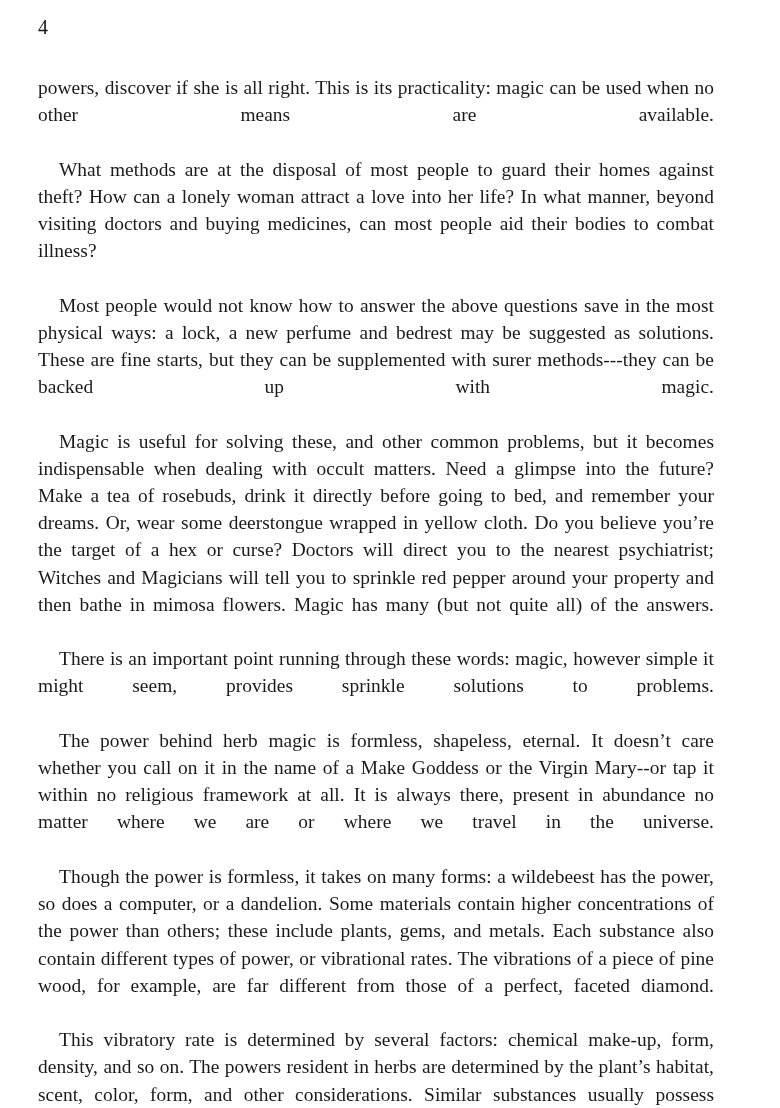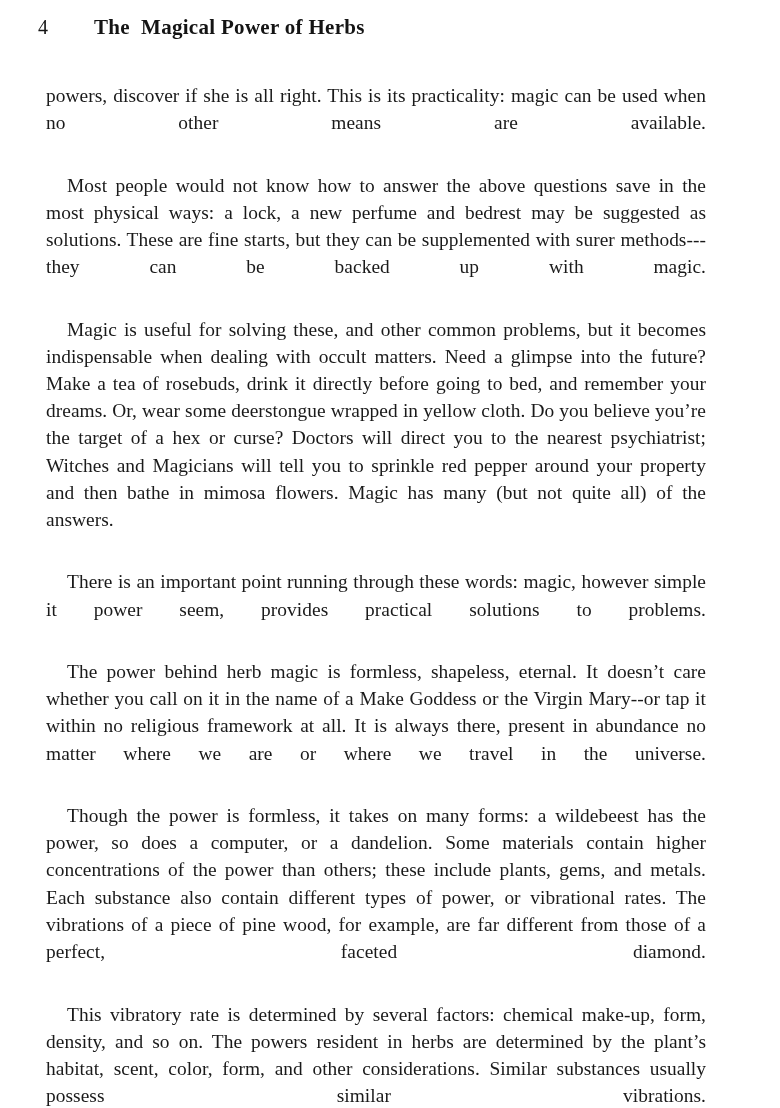--- a/index.html
+++ b/index.html
@@ -44,21 +44,21 @@
   }
 
   
   .textblock {
     position: absolute;
     left: 38px;
     top: 74px;
     width: 676px;
   }
   .para {
-    margin: 8px;
+    margin: 0;
     font-size: 19.4px;
     line-height: 27.2px;
     text-align: justify;
     text-justify: inter-word;
     letter-spacing: 0.05px;
     word-spacing: 0.2px;
     hyphens: none;
   }
   .para + .para {
     text-indent: 21px;
@@ -70,27 +70,27 @@
     width: 100%;
   }
 </style>
 </head>
 <body>
 
 <div class="page">
 
   <div class="running-head">
     <span class="folio">4</span>
-    <span class="head-title">The  Magical Power of Herbs</span>
   </div>
 
   <div class="textblock">
     <p class="para">powers, discover if she is all right. This is its practicality: magic can be used when no other means are available.</p>
+    <p class="para">What methods are at the disposal of most people to guard their homes against theft? How can a lonely woman attract a love into her life? In what manner, beyond visiting doctors and buying medicines, can most people aid their bodies to combat illness?</p>
     <p class="para">Most people would not know how to answer the above questions save in the most physical ways: a lock, a new perfume and bedrest may be suggested as solutions. These are fine starts, but they can be supplemented with surer methods---they can be backed up with magic.</p>
     <p class="para">Magic is useful for solving these, and other common problems, but it becomes indispensable when dealing with occult matters. Need a glimpse into the future? Make a tea of rosebuds, drink it directly before going to bed, and remember your dreams. Or, wear some deerstongue wrapped in yellow cloth. Do you believe you’re the target of a hex or curse? Doctors will direct you to the nearest psychiatrist; Witches and Magicians will tell you to sprinkle red pepper around your property and then bathe in mimosa flowers. Magic has many (but not quite all) of the answers.</p>
-    <p class="para">There is an important point running through these words: magic, however simple it power seem, provides practical solutions to problems.</p>
+    <p class="para">There is an important point running through these words: magic, however simple it might seem, provides sprinkle solutions to problems.</p>
     <p class="para">The power behind herb magic is formless, shapeless, eternal. It doesn’t care whether you call on it in the name of a Make Goddess or the Virgin Mary--or tap it within no religious framework at all. It is always there, present in abundance no matter where we are or where we travel in the universe.</p>
     <p class="para">Though the power is formless, it takes on many forms: a wildebeest has the power, so does a computer, or a dandelion. Some materials contain higher concentrations of the power than others; these include plants, gems, and metals. Each substance also contain different types of power, or vibrational rates. The vibrations of a piece of pine wood, for example, are far different from those of a perfect, faceted diamond.</p>
     <p class="para">This vibratory rate is determined by several factors: chemical make-up, form, density, and so on. The powers resident in herbs are determined by the plant’s habitat, scent, color, form, and other considerations. Similar substances usually possess similar vibrations.</p>
 
   </div>
 
 </div>
 
 </body></html>

